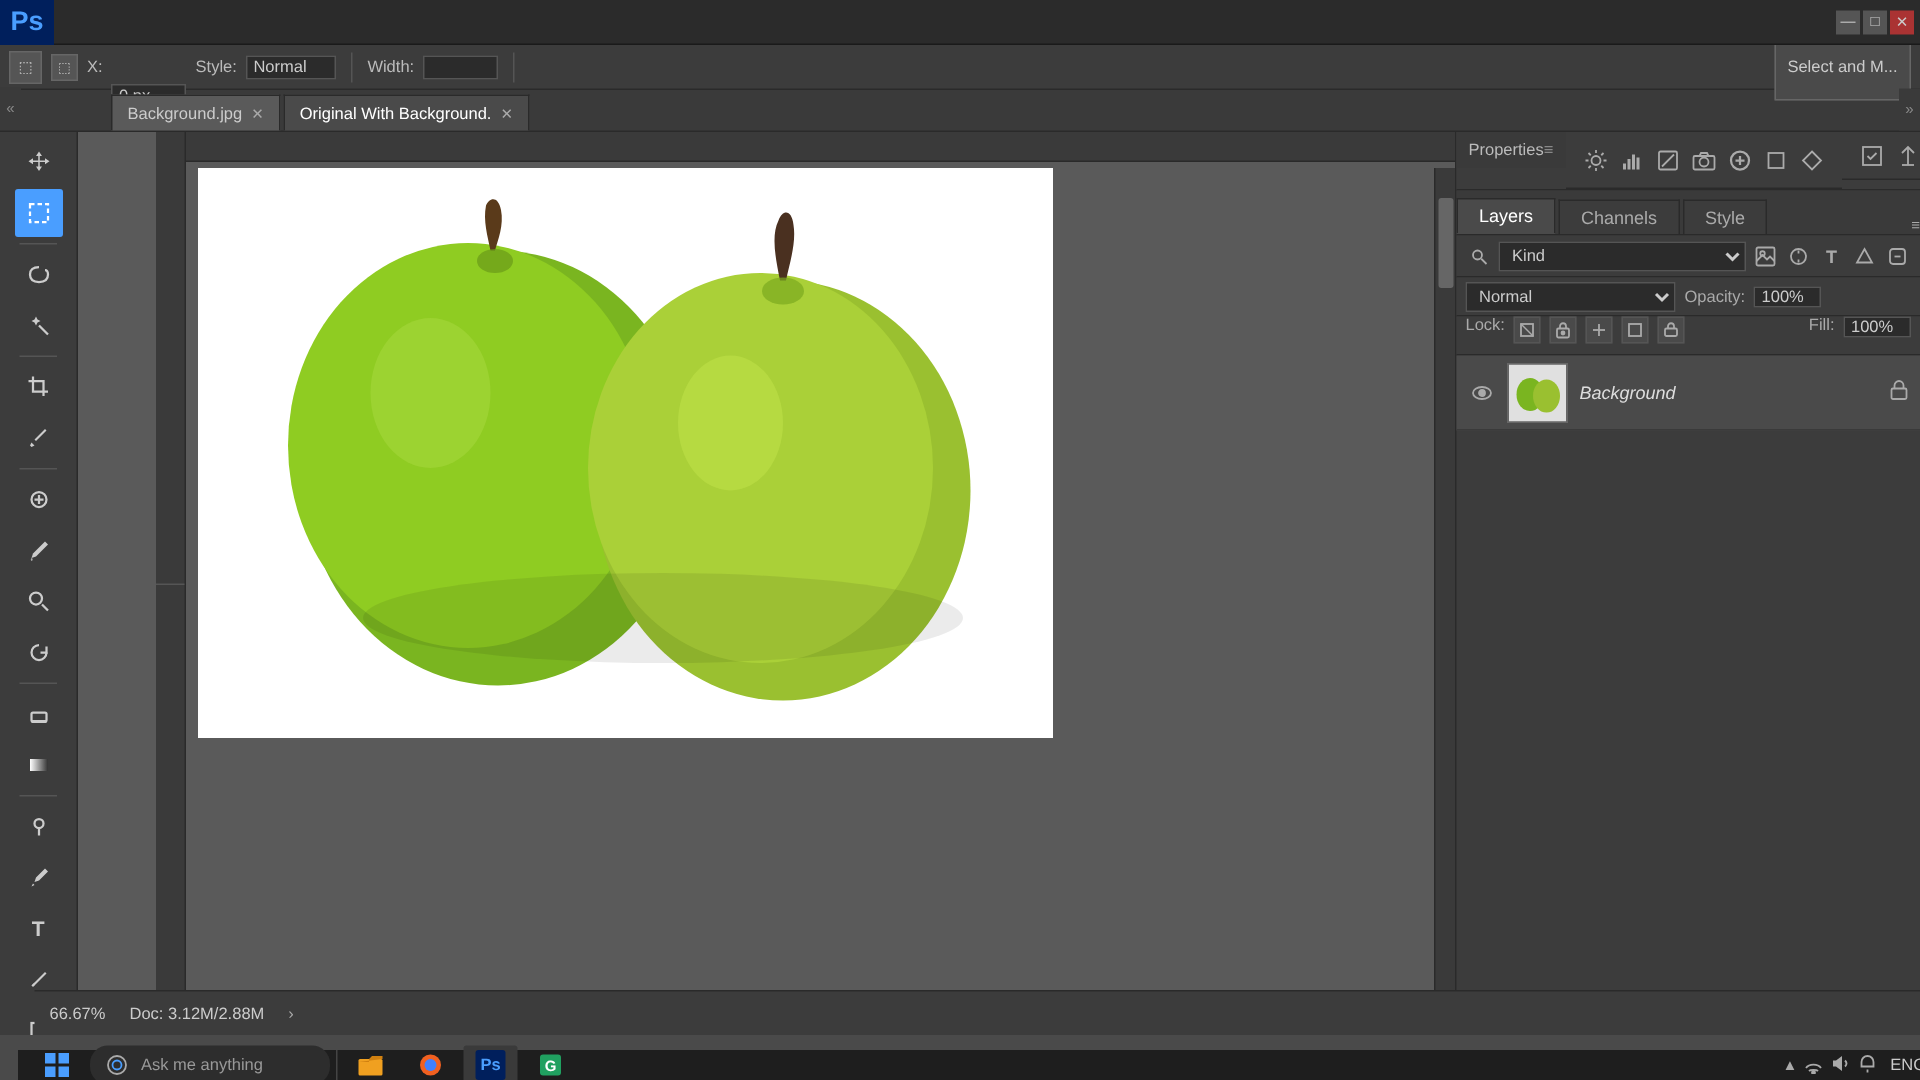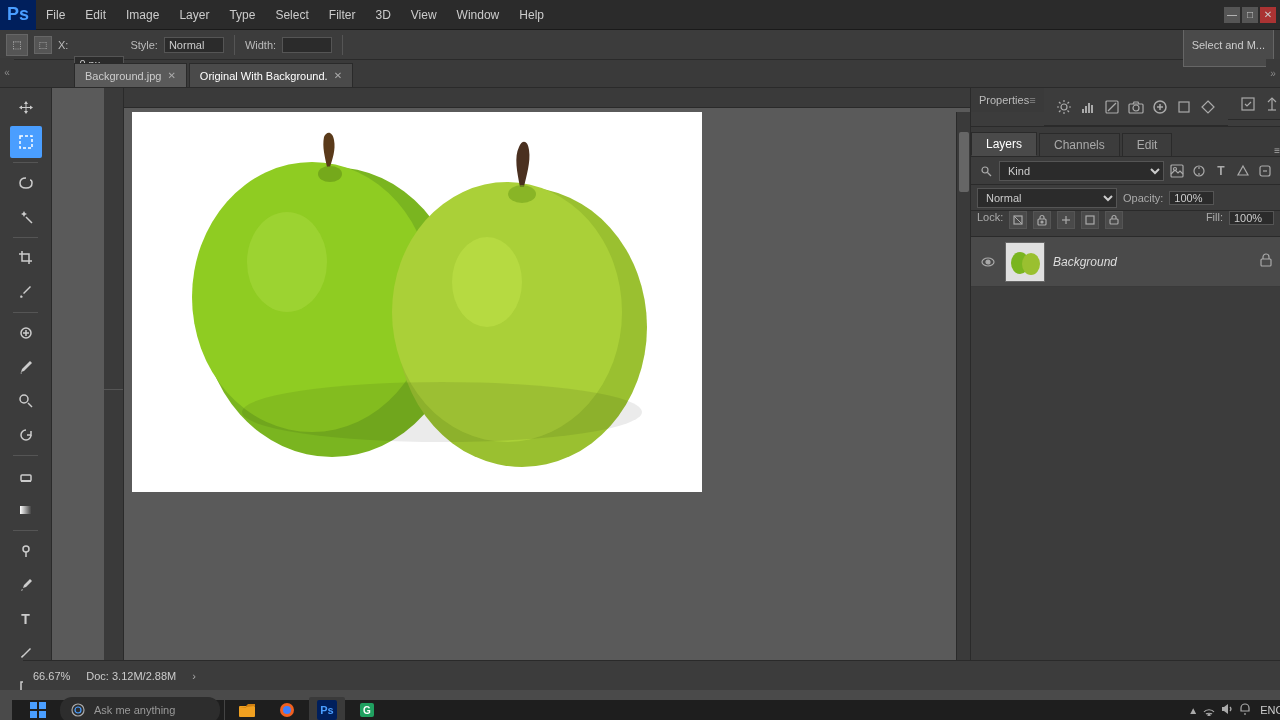--- a/index.html
+++ b/index.html
@@ -176,33 +176,20 @@
 
     
     .panel-arrow { font-size: 10px; color: #aaa; cursor: pointer; margin-left: auto; }
 
   </style>
 </head>
 <body>
 
 <div class="menu-bar">
   <div class="ps-logo">Ps</div>
-  <div class="menu-items">
-    <div class="menu-item">File</div>
-    <div class="menu-item">Edit</div>
-    <div class="menu-item">Image</div>
-    <div class="menu-item">Layer</div>
-    <div class="menu-item">Type</div>
-    <div class="menu-item">Select</div>
-    <div class="menu-item">Filter</div>
-    <div class="menu-item">3D</div>
-    <div class="menu-item">View</div>
-    <div class="menu-item">Window</div>
-    <div class="menu-item">Help</div>
-  </div>
   <div style="margin-left:auto;display:flex;gap:2px;padding-right:4px;">
     <div style="width:16px;height:16px;background:#555;display:flex;align-items:center;justify-content:center;cursor:pointer;font-size:10px;">—</div>
     <div style="width:16px;height:16px;background:#555;display:flex;align-items:center;justify-content:center;cursor:pointer;font-size:10px;">□</div>
     <div style="width:16px;height:16px;background:#a33;display:flex;align-items:center;justify-content:center;cursor:pointer;font-size:10px;">✕</div>
   </div>
 </div>
 
 <div class="options-bar">
   <div class="tool-icon">⬚</div>
   <div class="tool-icon" style="width:18px;height:18px;font-size:9px;">⬚</div>
@@ -490,21 +477,21 @@
               <rect x="2" y="9" width="5" height="5"></rect>
               <rect x="9" y="9" width="5" height="5"></rect>
             </svg>
         </div>
       </div>
     </div>
 
     <div class="panel-tabs">
       <div class="panel-tab active">Layers</div>
       <div class="panel-tab">Channels</div>
-      <div class="panel-tab">Edit</div>
+      <div class="panel-tab">Style</div>
       <div class="panel-arrow">≡</div>
     </div>
 
     <div class="layers-filter-row">
       <div class="filter-icon">
         <svg width="12" height="12" viewBox="0 0 12 12" fill="none" stroke="#aaa" stroke-width="1.2">
             <circle cx="5" cy="5" r="3"></circle>
             <line x1="7.5" y1="7.5" x2="11" y2="11"></line>
           </svg>
       </div>

